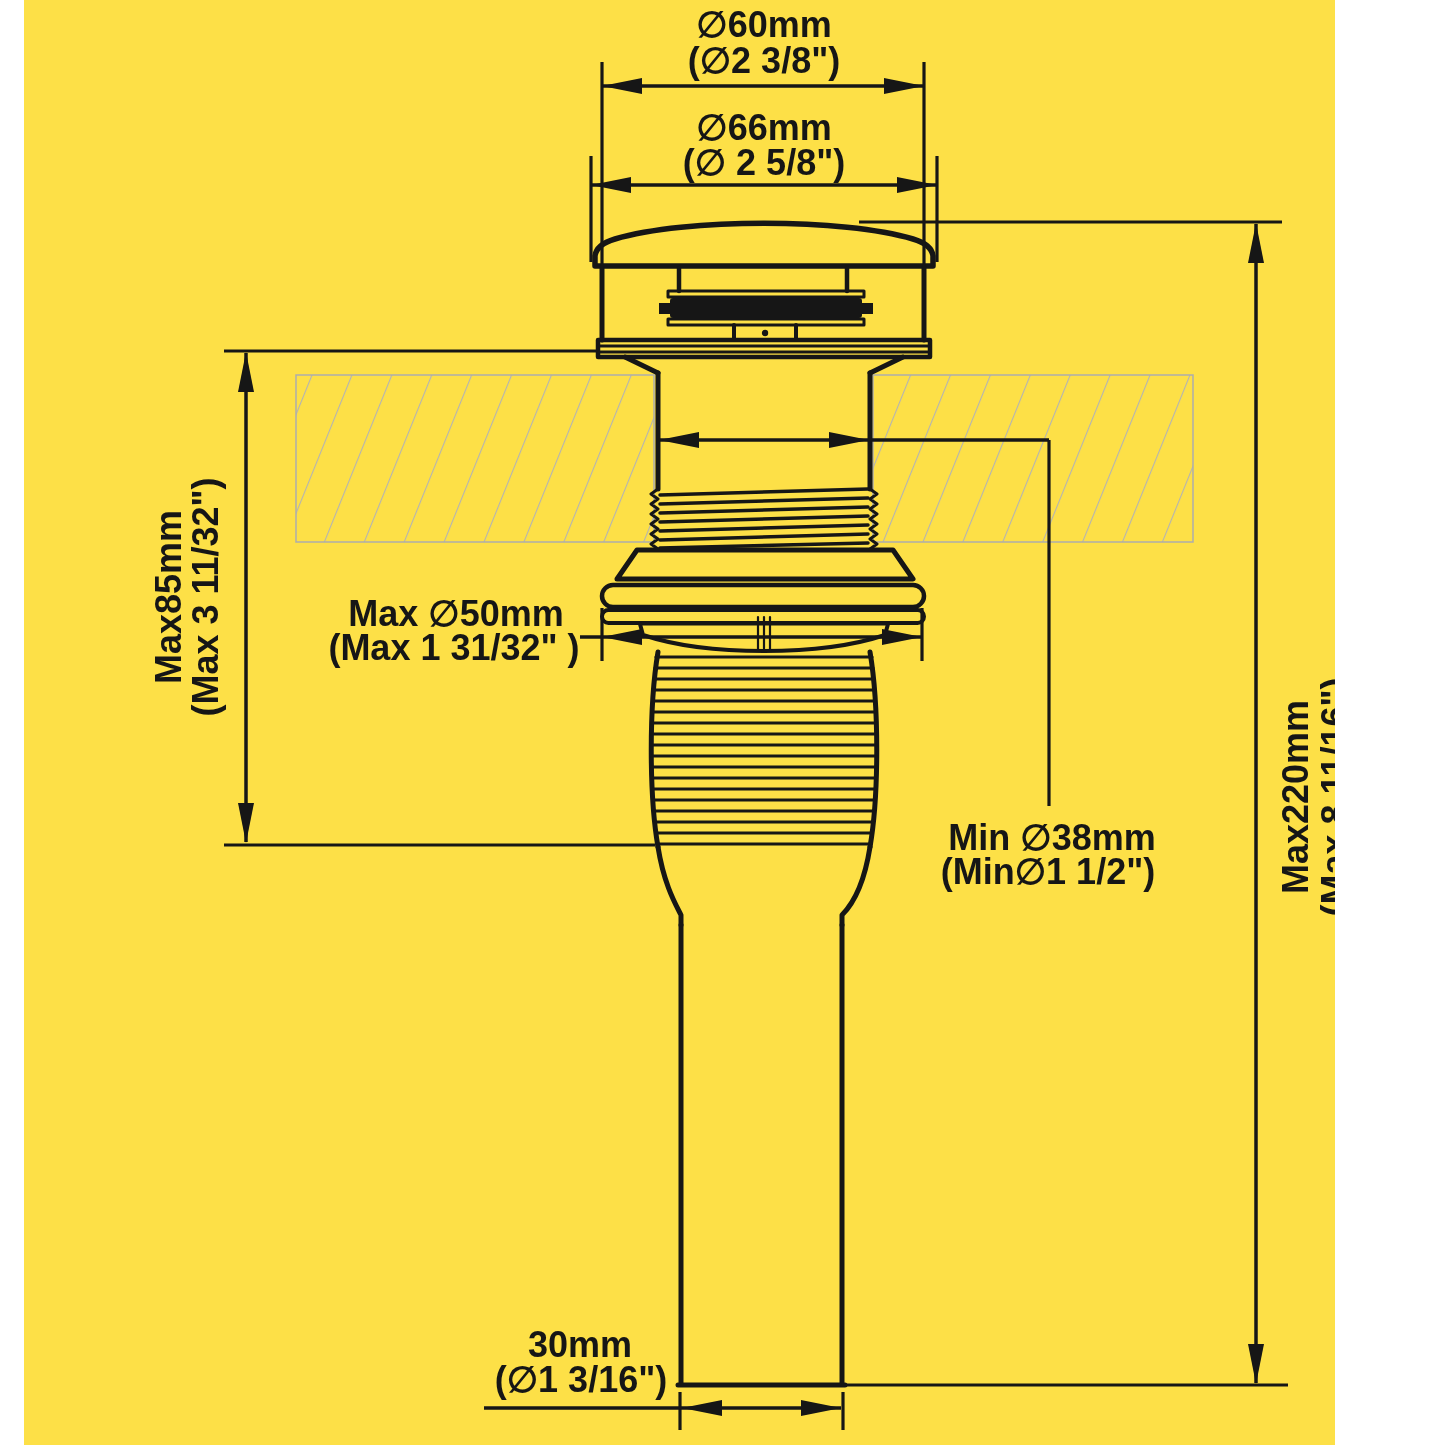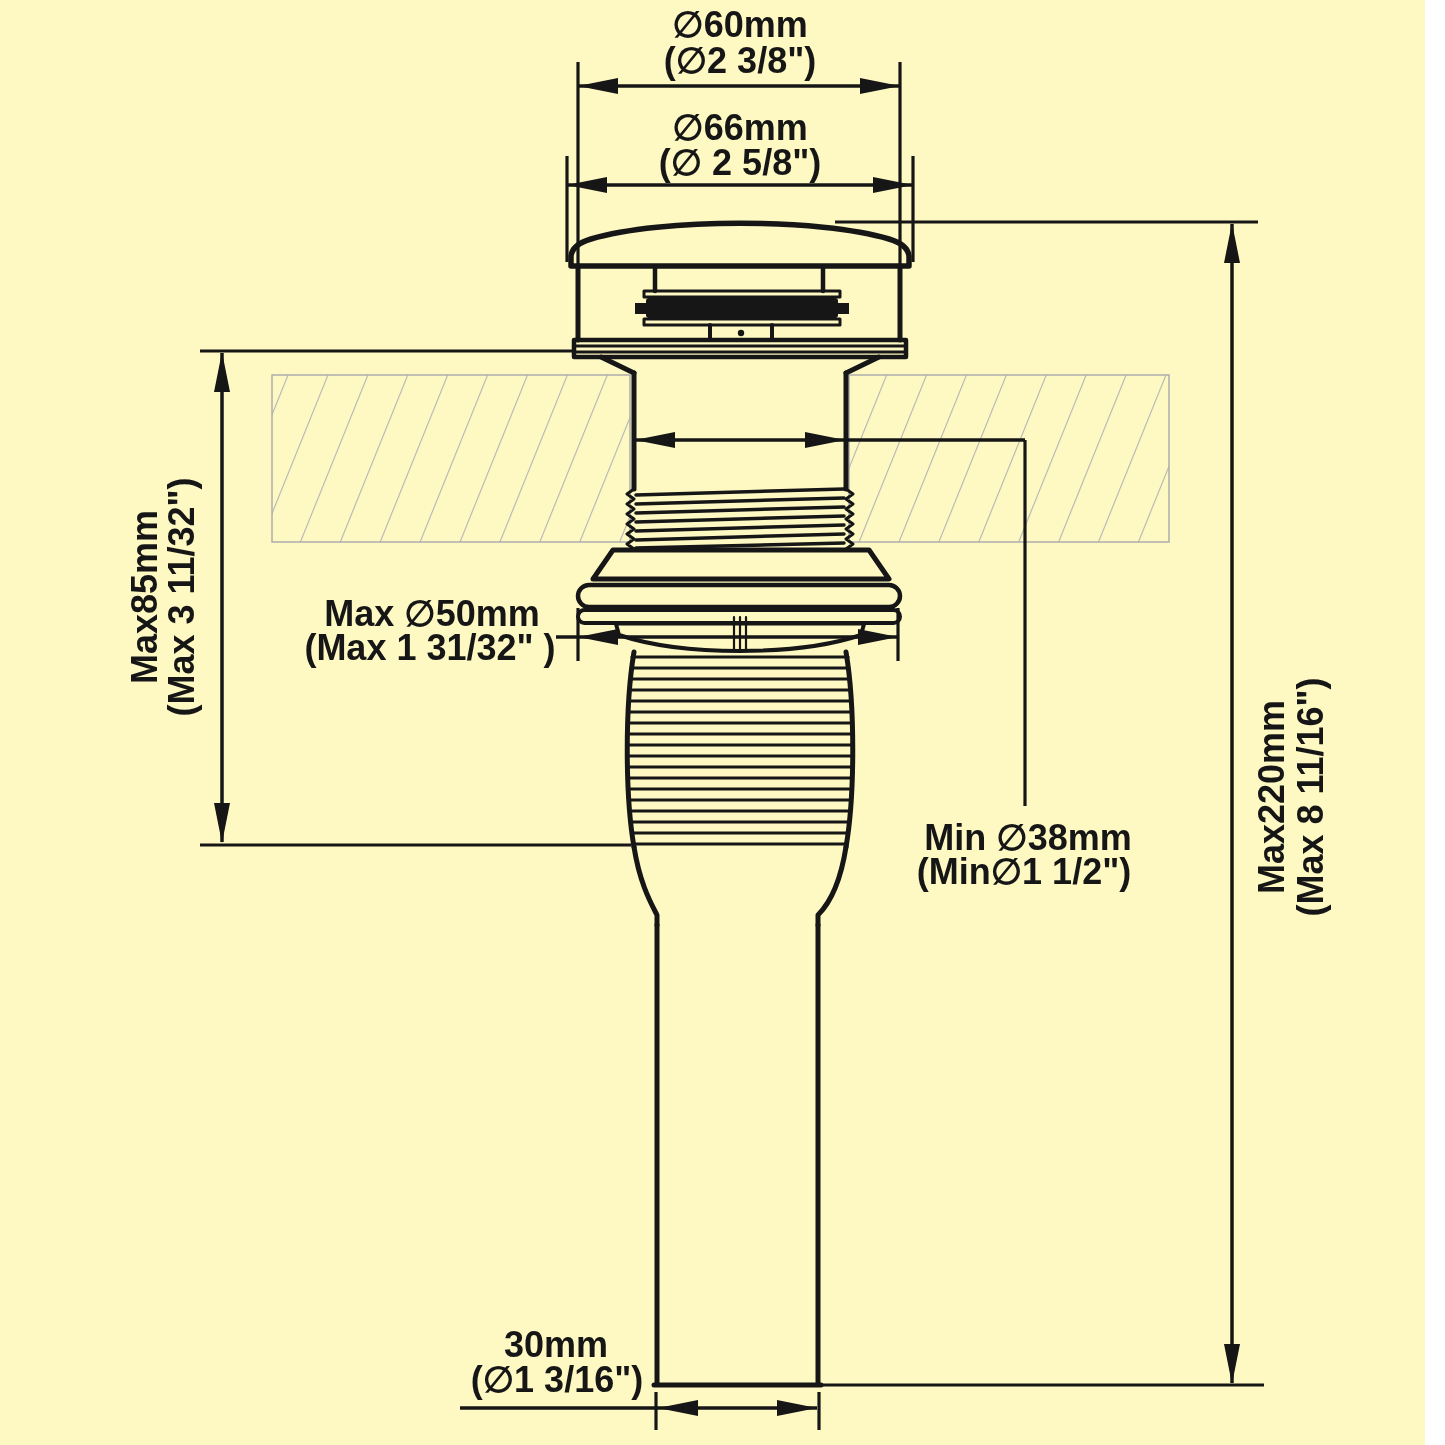--- a/index.html
+++ b/index.html
@@ -1,17 +1,17 @@
 <!DOCTYPE html>
 <html><head>
 <meta charset="utf-8">
 <style>
   html,body{margin:0;padding:0;background:#ffffff;}
-  #canvas{position:relative;width:1425px;height:1445px;background:#fef9c3;overflow:hidden;
-          font-family:"Liberation Sans", sans-serif;}
+  #canvas{position:relative;width:1311px;height:1445px;background:#fde047;overflow:hidden;
+          font-family:"Liberation Sans", sans-serif;margin-left:24px;}
   svg{position:absolute;left:0;top:0;}
   .outline{stroke:#161616;fill:none;}
   .dimline{stroke:#161616;fill:none;}
   .dimtext{fill:#161616;font-family:"Liberation Sans", sans-serif;
            font-weight:bold;font-size:36px;text-anchor:middle;}
 </style>
 </head>
 <body>
 
 <div id="canvas">

